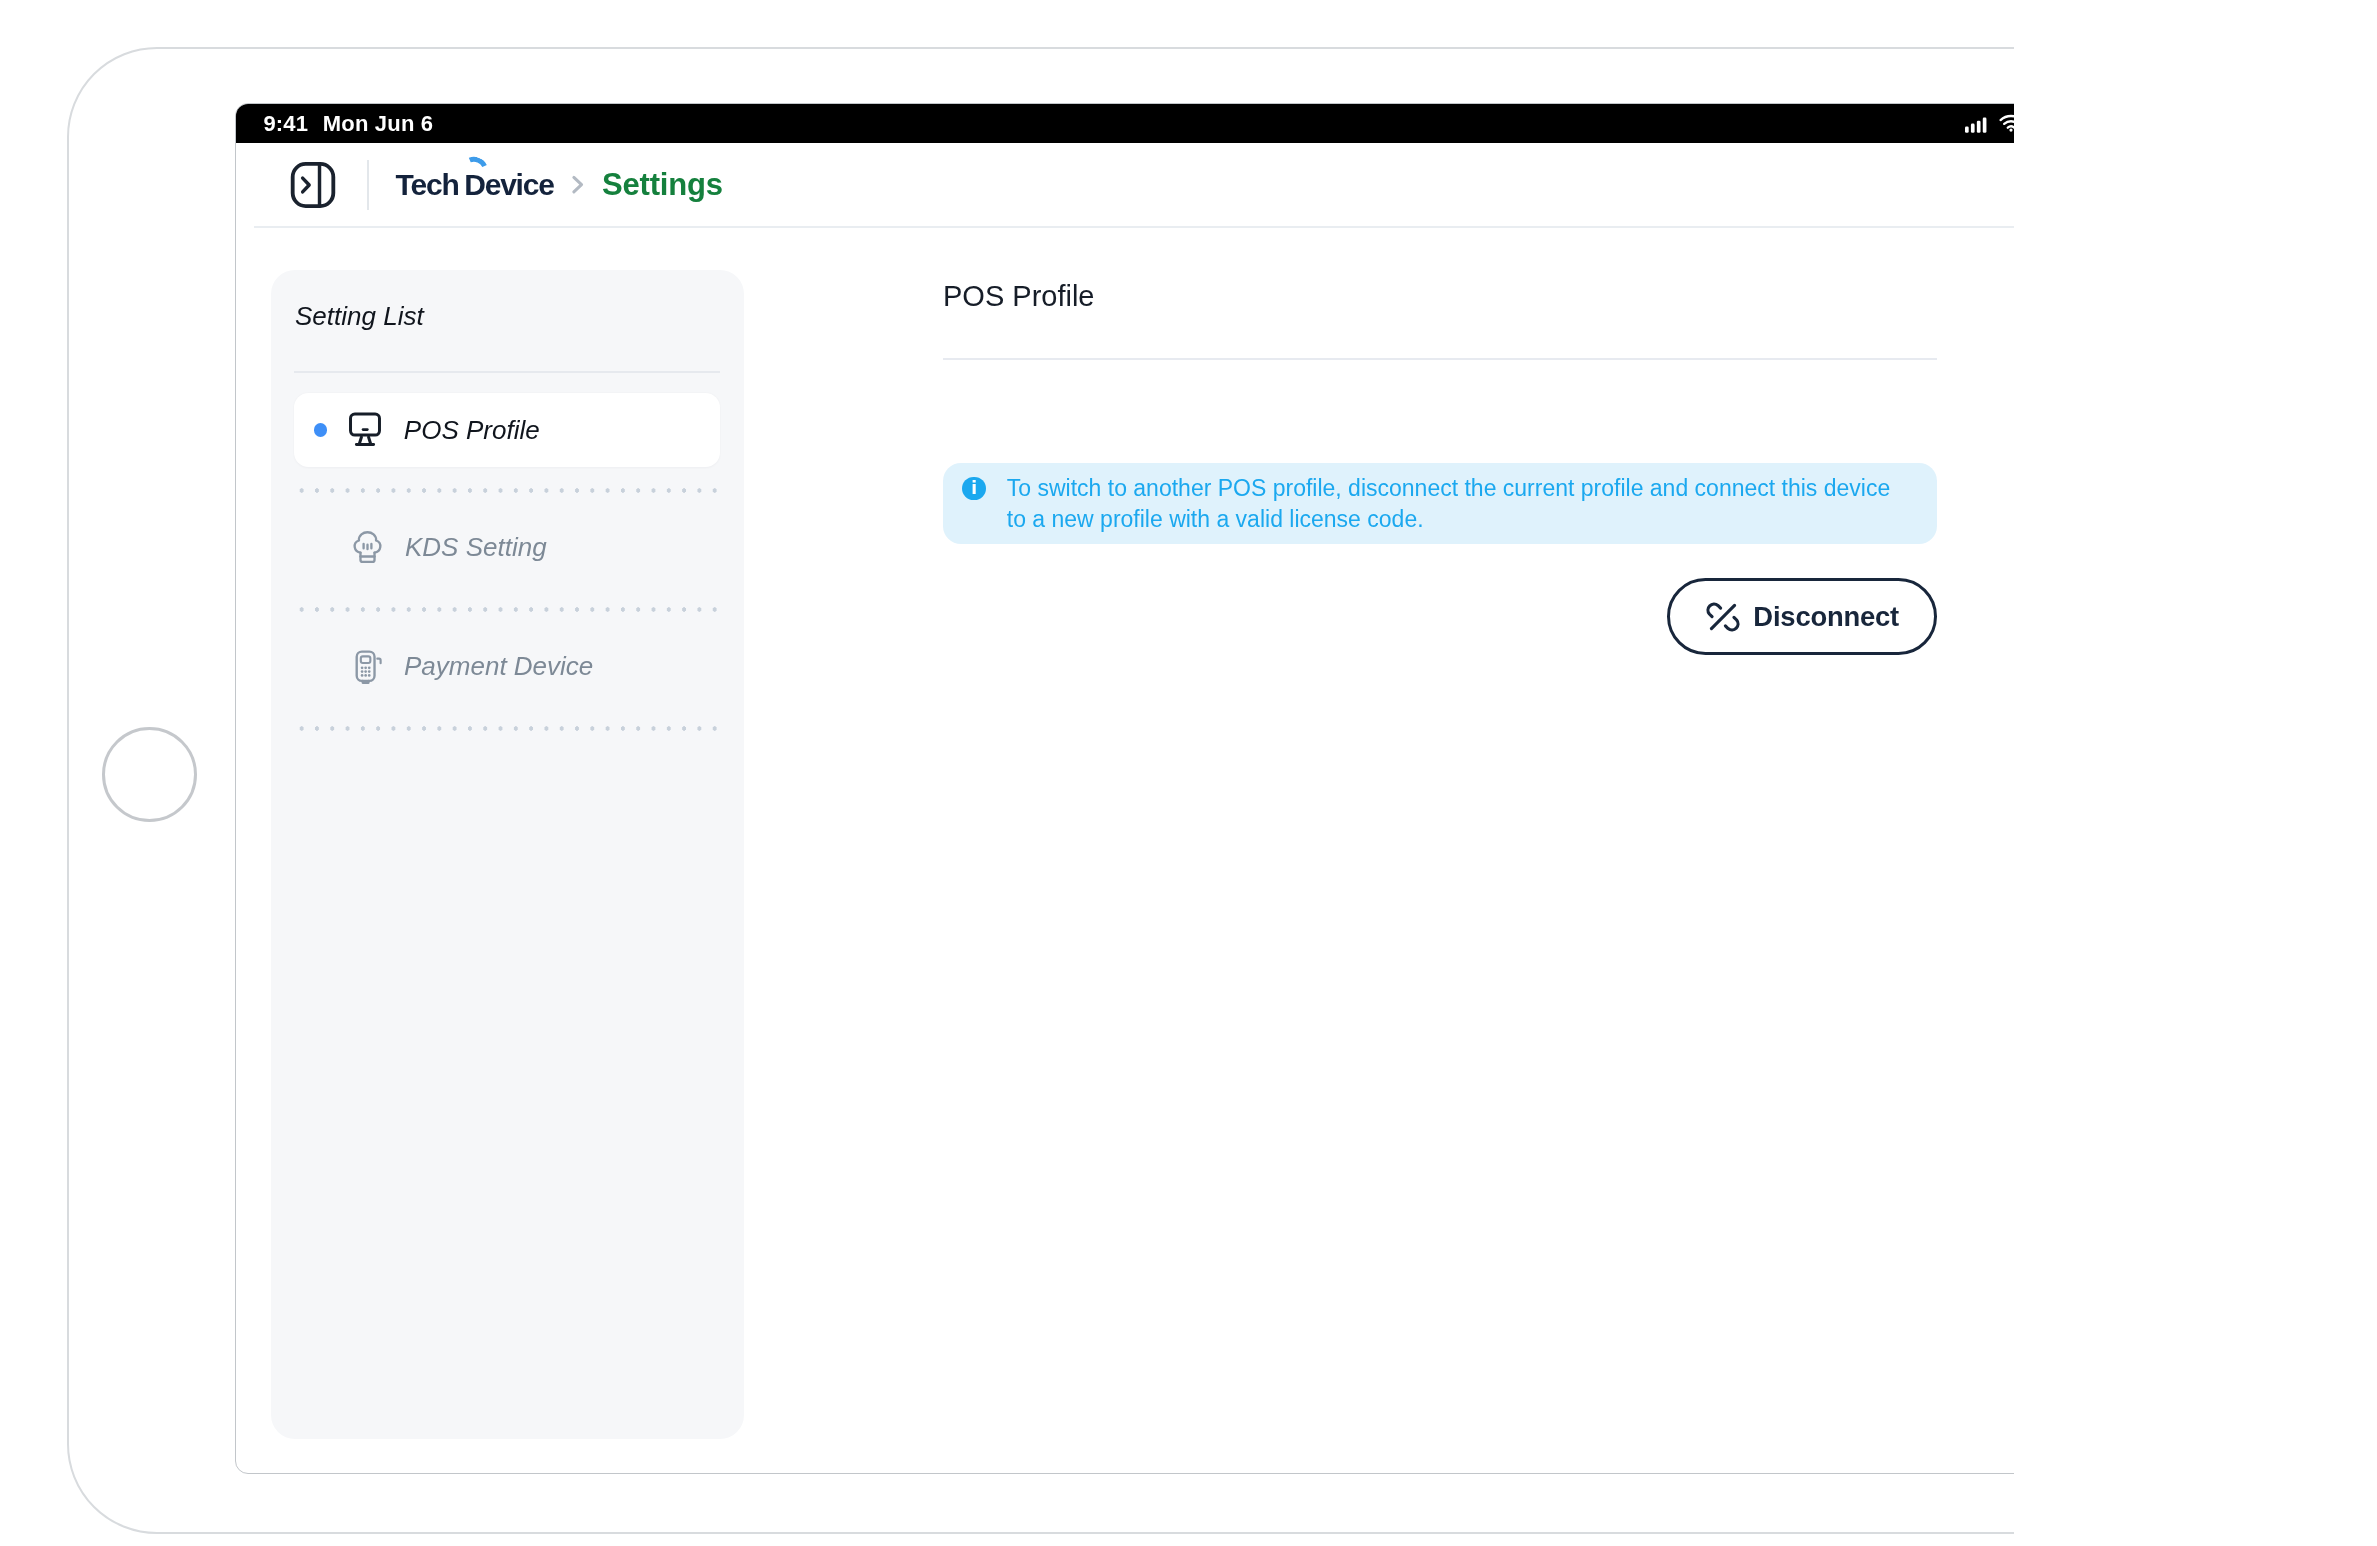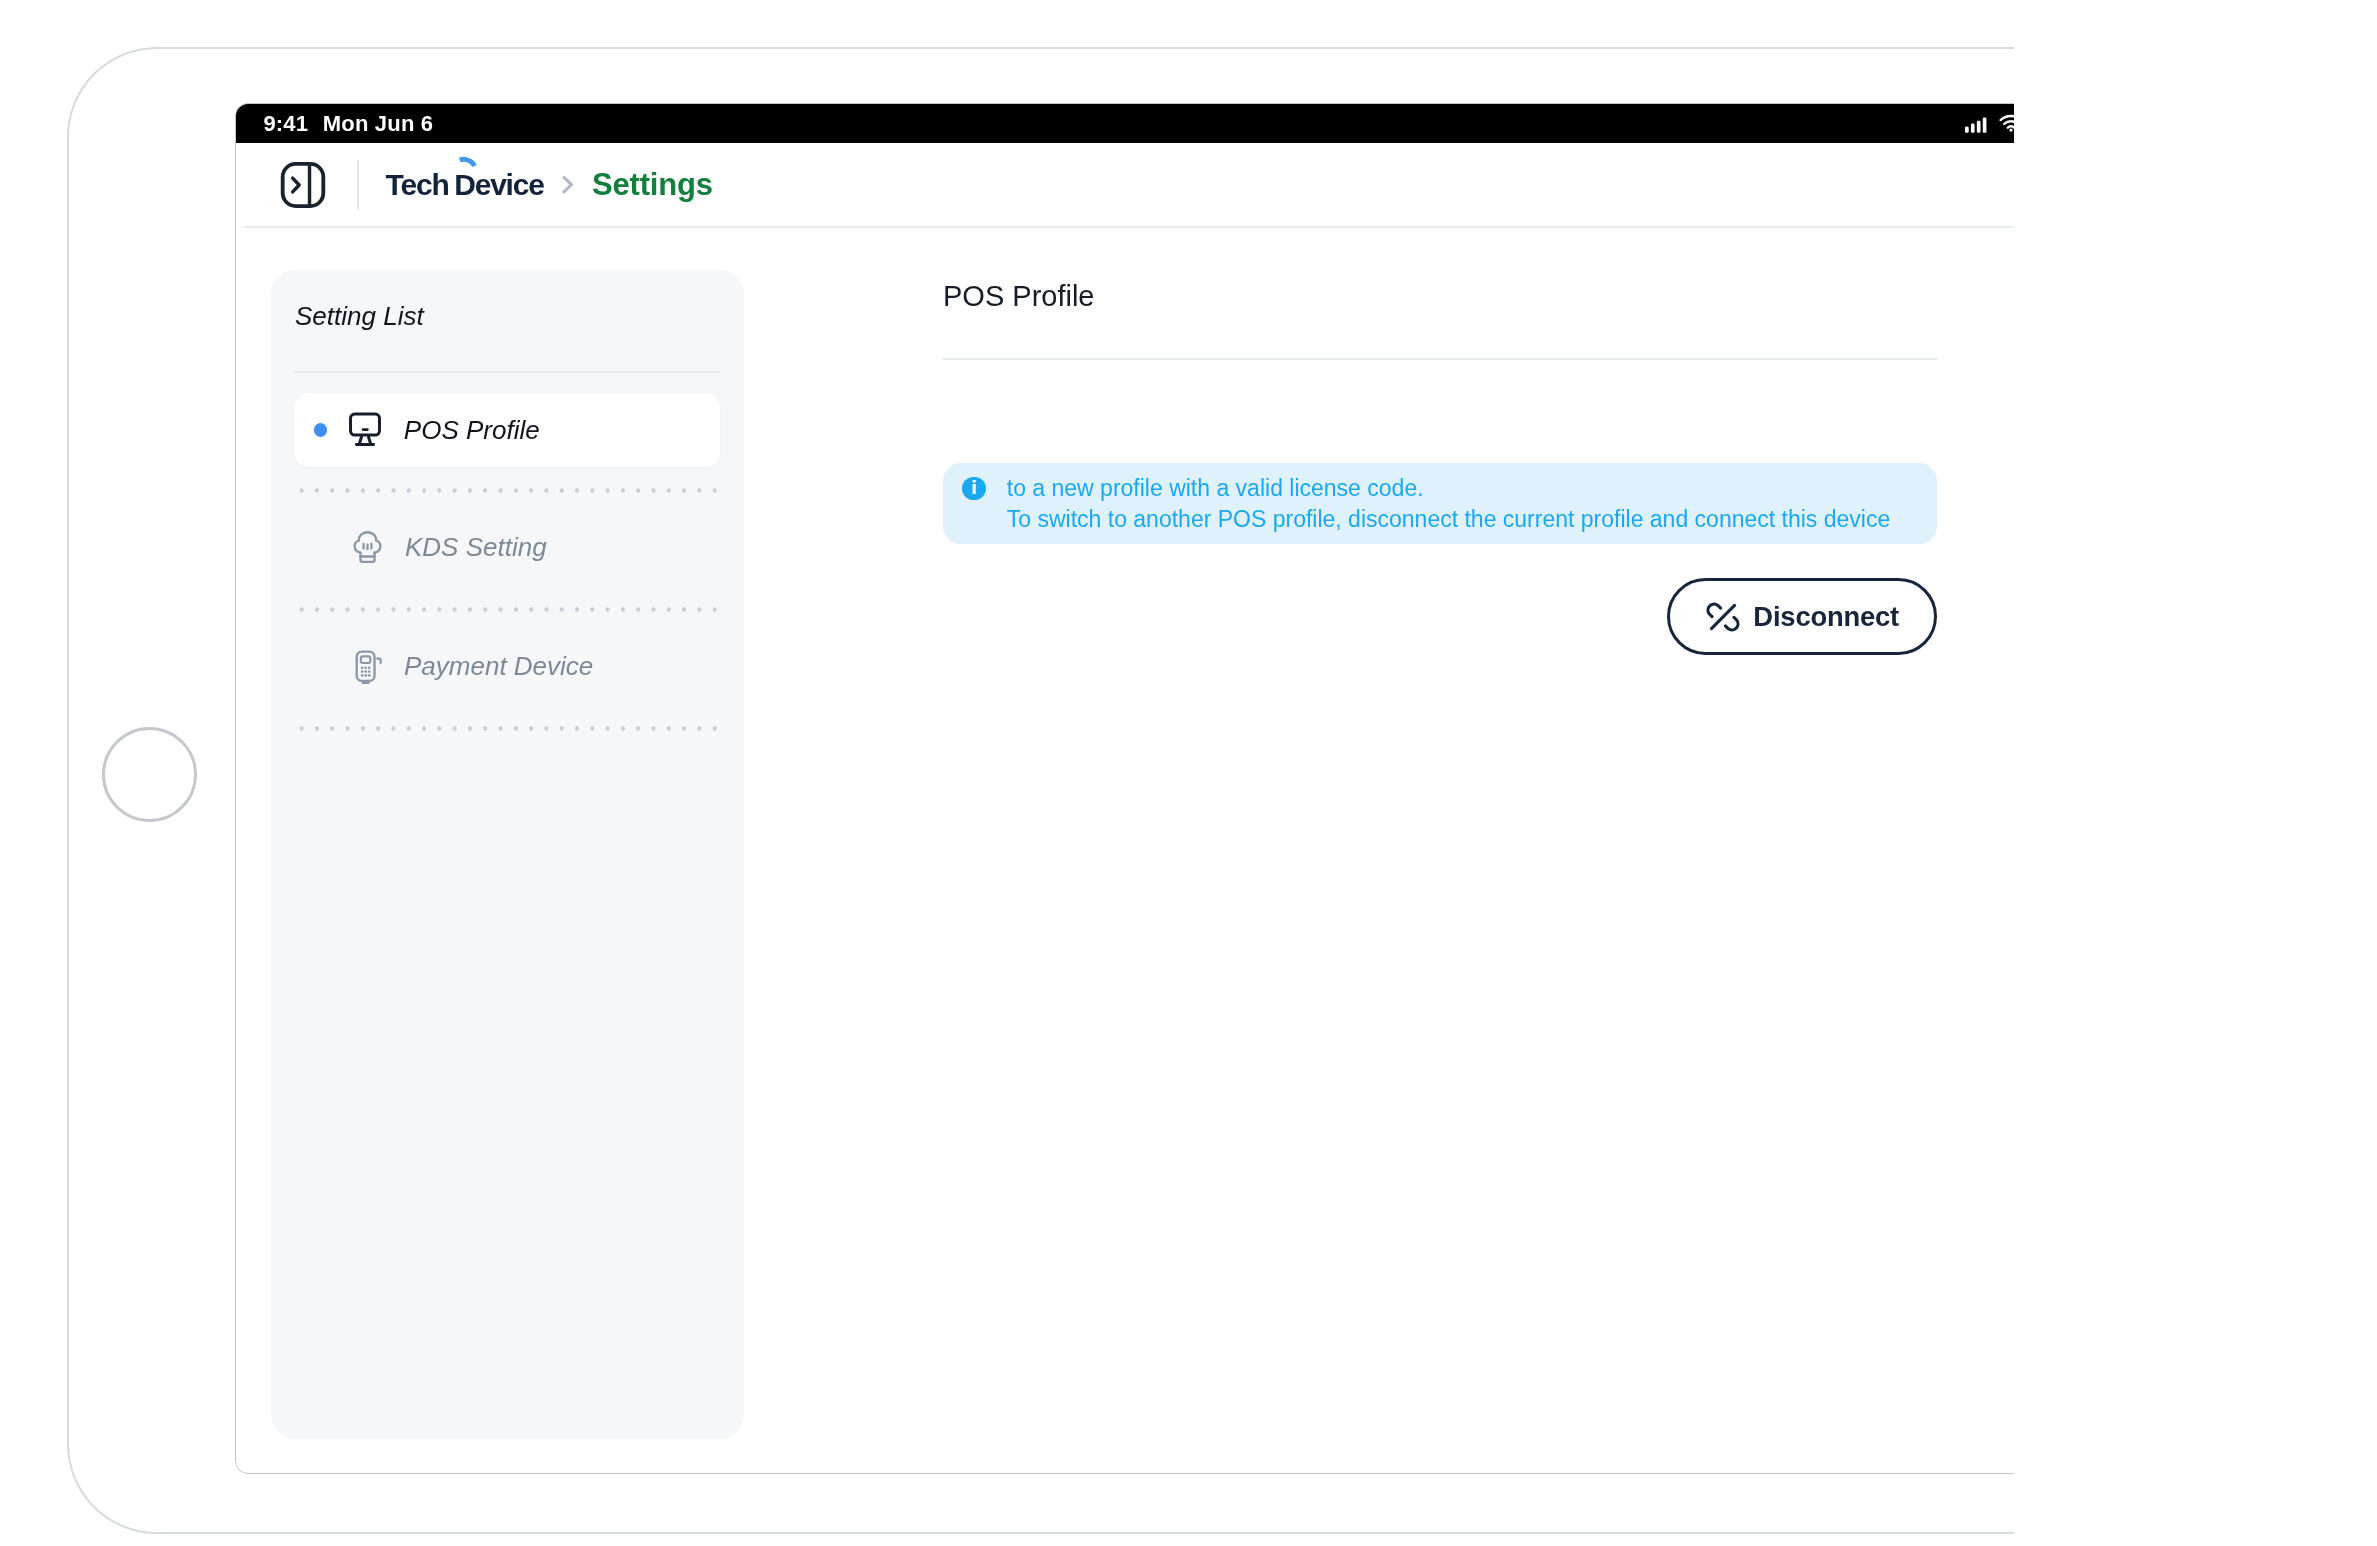--- a/index.html
+++ b/index.html
@@ -23,21 +23,21 @@
     border:1.6px solid var(--screen_border);border-radius:13px;overflow:hidden;}
 
   
   .statusbar{position:absolute;left:0;top:0;width:100%;height:39px;background:#000;color:#fff;
     display:flex;align-items:center;justify-content:space-between;padding:0 23.4px 0 27.4px;}
   .sb-left{display:flex;align-items:center;gap:14.5px;font-size:22px;font-weight:700;letter-spacing:0.2px;}
   .sb-right{display:flex;align-items:center;gap:9.7px;}
   .sb-right .pct{font-size:22px;font-weight:600;}
 
   
-  .header{position:absolute;left:8px;top:39px;width:100%;height:85px;background:#fff;
+  .header{position:absolute;left:18px;top:39px;width:100%;height:85px;background:#fff;
     border-bottom:2.4px solid #E9EDF1;display:flex;align-items:center;padding-left:36px;}
   .toggle-btn{width:46px;height:48px;background:none;border:none;cursor:pointer;display:flex;}
   .hdr-divider{width:1.6px;height:50px;background:#E3E7EB;margin:0 27px 0 31px;}
   .logo{position:relative;font-size:30px;font-weight:800;color:#14233C;letter-spacing:-1.2px;
     display:flex;align-items:baseline;white-space:nowrap;}
   .logo .suite{position:relative;margin-left:5.6px;}
   .logo .suite::before{content:'';position:absolute;top:-10.5px;left:-3.2px;width:17px;height:15.3px;
     border:5.2px solid transparent;border-top-color:var(--logo_accent);border-radius:50%;transform:rotate(22deg);}
   .crumb-sep{margin:0 16px 0 15.3px;display:flex;align-items:center;}
   .crumb-current{font-size:31px;font-weight:700;color:#15803d;letter-spacing:-0.2px;}
@@ -200,22 +200,22 @@
         <div class="dotsep" style="top:456px"></div>
       </div>
 
       <div class="main">
         <div class="main-title">POS Profile</div>
         <div class="main-divider"></div>
 
         <div class="info-box">
           <span class="info-icon">i</span>
           <div class="info-text">
+            <div>To switch to another POS profile, disconnect the current profile and connect this device</div>
             <div>to a new profile with a valid license code.</div>
-            <div>To switch to another POS profile, disconnect the current profile and connect this device</div>
           </div>
         </div>
 
         <button class="disconnect-btn">
           <span>
             <svg width="36" height="36" viewBox="0 0 24 24" fill="none" stroke="#18263B" stroke-width="2.1" stroke-linecap="round" stroke-linejoin="round">
               <path d="M10.4 6.1 L8.6 4.3 a4.05 4.05 0 0 0 -5.7 5.7 L4.7 11.8"></path>
               <path d="M13.6 17.9 l1.8 1.8 a4.05 4.05 0 0 0 5.7 -5.7 L19.3 12.2"></path>
               <path d="M4.3 19.7 L19.7 4.3"></path>
             </svg>

